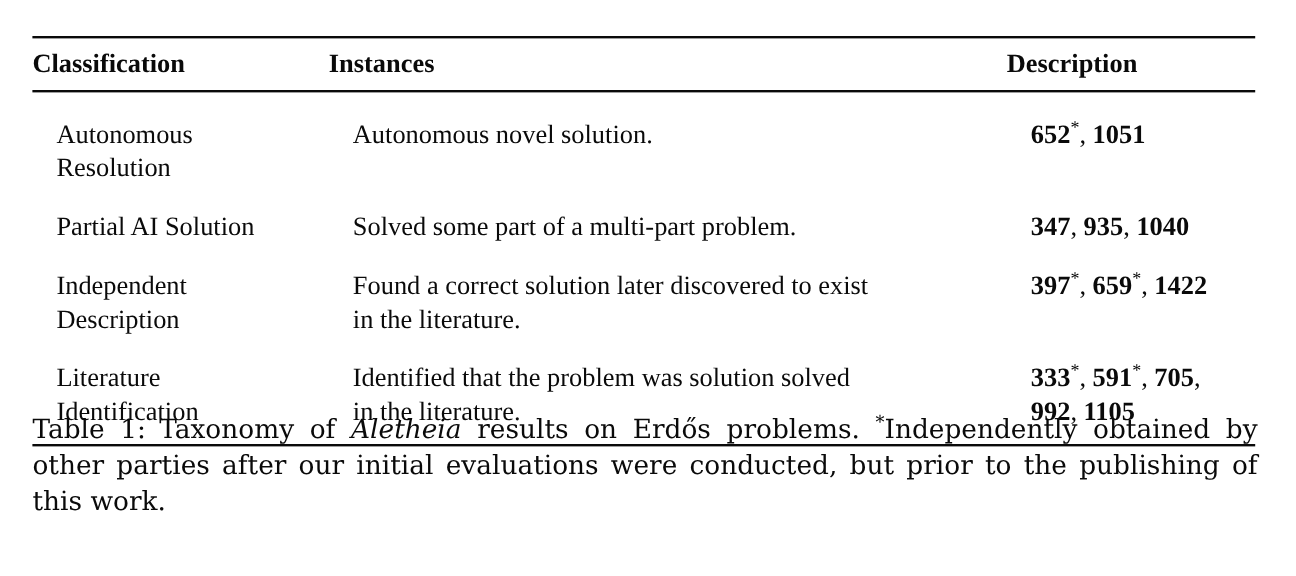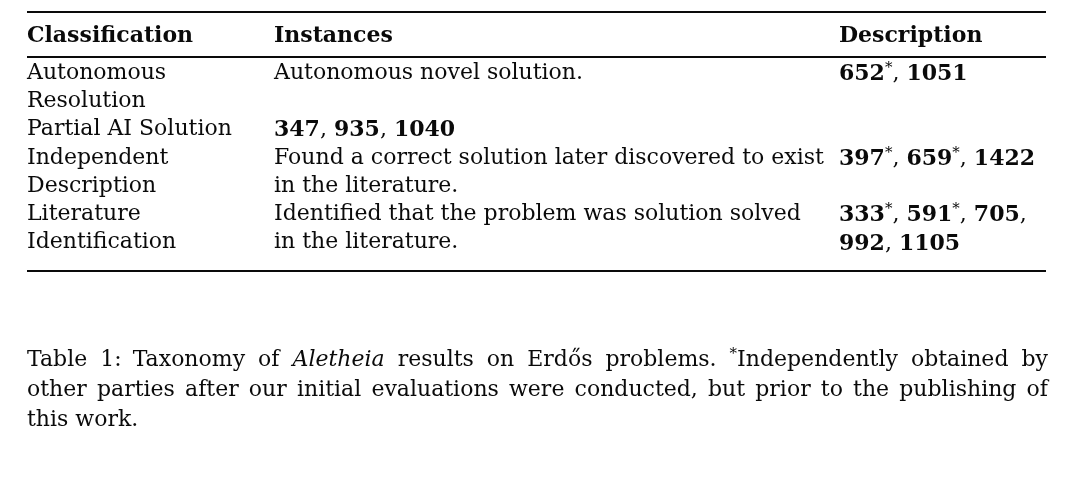--- a/index.html
+++ b/index.html
@@ -15,43 +15,45 @@
     color: #0a0a0a;
   }
   .page {
     position: relative;
     width: 1080px;
     height: 480px;
   }
   .tbl {
     position: absolute;
     left: 27px;
-    top: 11px;
+    top: 30px;
     width: 1019px;
     font-size: 22px;
+    font-family: Liberation Serif, serif;
   }
   .rule {
     width: 100%;
     background: #0a0a0a;
   }
   .rule.thick { height: 2px; }
   .rule.thin { height: 1.5px; }
   .row {
     display: grid;
     grid-template-columns: 247px 565px 1fr;
   }
   .header-row .cell {
     font-weight: 700;
     padding-top: 9px;
     padding-bottom: 10px;
     line-height: 24px;
   }
   .body-row .cell {
-    padding-top: 0;
+    padding-top: 21px;
     line-height: 28px;
+    margin-left: 20px;
   }
   .body-row.last .cell {
     padding-bottom: 13px;
   }
   .cell {
     white-space: pre-line;
   }
   .cell.instances {
     white-space: normal;
   }
@@ -92,20 +94,21 @@
 
     <div class="row body-row">
       <div class="cell">Autonomous
 Resolution</div>
       <div class="cell desc">Autonomous novel solution.</div>
       <div class="cell instances"><span class="b">652</span><span class="sup">*</span><span>, </span><span class="b">1051</span></div>
     </div>
 
     <div class="row body-row">
       <div class="cell">Partial AI Solution</div>
+      <div class="cell desc">Solved some part of a multi-part problem.</div>
       <div class="cell instances"><span class="b">347</span><span>, </span><span class="b">935</span><span>, </span><span class="b">1040</span></div>
     </div>
 
     <div class="row body-row">
       <div class="cell">Independent
 Description</div>
       <div class="cell desc">Found a correct solution later discovered to exist
 in the literature.</div>
       <div class="cell instances"><span class="b">397</span><span class="sup">*</span><span>, </span><span class="b">659</span><span class="sup">*</span><span>, </span><span class="b">1422</span></div>
     </div>

